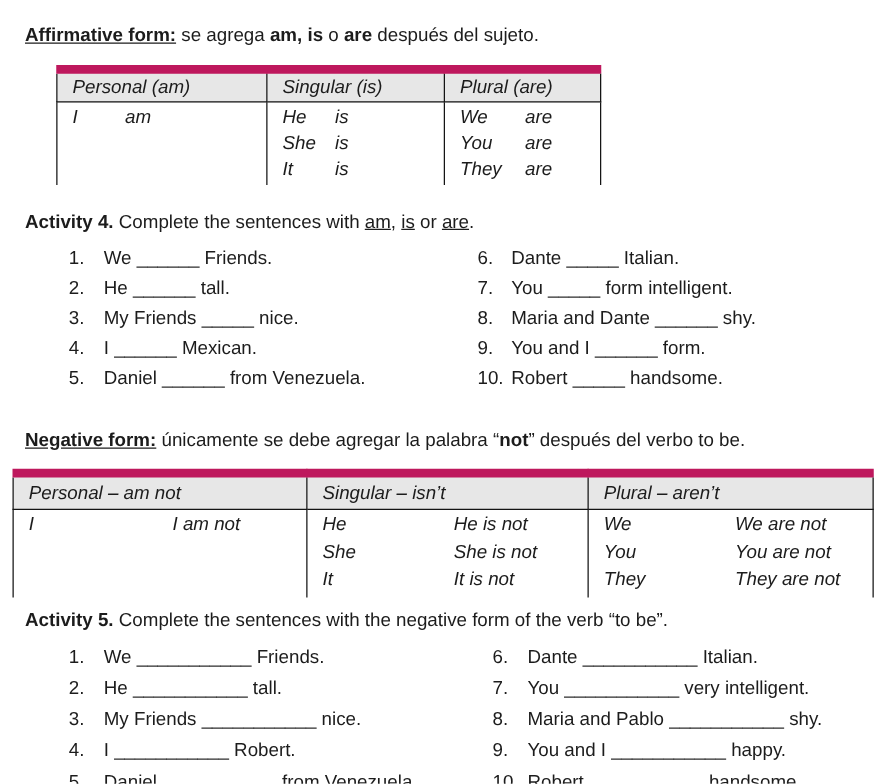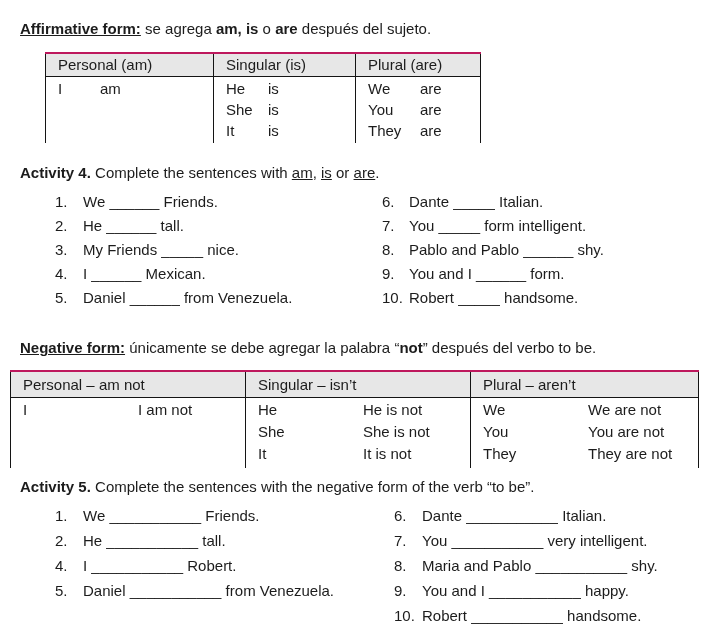--- a/index.html
+++ b/index.html
@@ -12,21 +12,21 @@
     font-size: 15px;
     overflow: hidden;
   }
   .page { padding: 8px 6px 0 8px; }
 
   .line { margin: 12px; line-height: 17px; }
   .b { font-weight: bold; }
   .u { text-decoration: underline; }
 
   
-  table { border-collapse: collapse; table-layout: fixed; border-top: 2px solid #be185d; }
+  table { border-collapse: collapse; table-layout: fixed; border-top: 7px solid #be185d; font-style: italic; }
   th, td {
     vertical-align: top; text-align: left; font-weight: normal;
     border-left: 1.5px solid #141414; border-right: 1.5px solid #141414;
     padding: 0;
   }
   thead th { border-bottom: 1.6px solid #141414; background: #e7e7e7; }
 
   .t1 { margin: 15px 0 0 37px; width: 435px; }
   .t1 thead th { padding: 3px 0 3px 12px; line-height: 16px; }
   .t1 td { padding-top: 1px; padding-bottom: 2px; }
@@ -101,21 +101,21 @@
     <div class="col-left">
       <div class="item"><span class="num">1.</span><span>We ______ Friends.</span></div>
       <div class="item"><span class="num">2.</span><span>He ______ tall.</span></div>
       <div class="item"><span class="num">3.</span><span>My Friends _____ nice.</span></div>
       <div class="item"><span class="num">4.</span><span>I ______ Mexican.</span></div>
       <div class="item"><span class="num">5.</span><span>Daniel ______ from Venezuela.</span></div>
     </div>
     <div class="col-right">
       <div class="item"><span class="num">6.</span><span>Dante _____ Italian.</span></div>
       <div class="item"><span class="num">7.</span><span>You _____ form intelligent.</span></div>
-      <div class="item"><span class="num">8.</span><span>Pablo and Pablo ______ shy.</span></div>
+      <div class="item"><span class="num">8.</span><span>Maria and Dante ______ shy.</span></div>
       <div class="item"><span class="num">9.</span><span>You and I ______ form.</span></div>
       <div class="item"><span class="num">10.</span><span>Robert _____ handsome.</span></div>
     </div>
   </div>
 
   <p class="line" style="margin-top:26px"><span class="b u">Negative form:</span><span> únicamente se debe agregar la palabra “</span><span class="b">not</span><span>” después del verbo to be.</span></p>
 
   <table class="t2">
     <colgroup>
         <col style="width:235px">
@@ -147,20 +147,21 @@
       </tr>
     </tbody>
   </table>
 
   <p class="line act5-head"><span class="b">Activity 5.</span><span> Complete the sentences with the negative form of the verb “to be”.</span></p>
 
   <div class="cols list5">
     <div class="col-left">
       <div class="item"><span class="num">1.</span><span>We ___________ Friends.</span></div>
       <div class="item"><span class="num">2.</span><span>He ___________ tall.</span></div>
+      <div class="item"><span class="num">3.</span><span>My Friends ___________ nice.</span></div>
       <div class="item"><span class="num">4.</span><span>I ___________ Robert.</span></div>
       <div class="item"><span class="num">5.</span><span>Daniel ___________ from Venezuela.</span></div>
     </div>
     <div class="col-right">
       <div class="item"><span class="num">6.</span><span>Dante ___________ Italian.</span></div>
       <div class="item"><span class="num">7.</span><span>You ___________ very intelligent.</span></div>
       <div class="item"><span class="num">8.</span><span>Maria and Pablo ___________ shy.</span></div>
       <div class="item"><span class="num">9.</span><span>You and I ___________ happy.</span></div>
       <div class="item"><span class="num">10.</span><span>Robert ___________ handsome.</span></div>
     </div>

